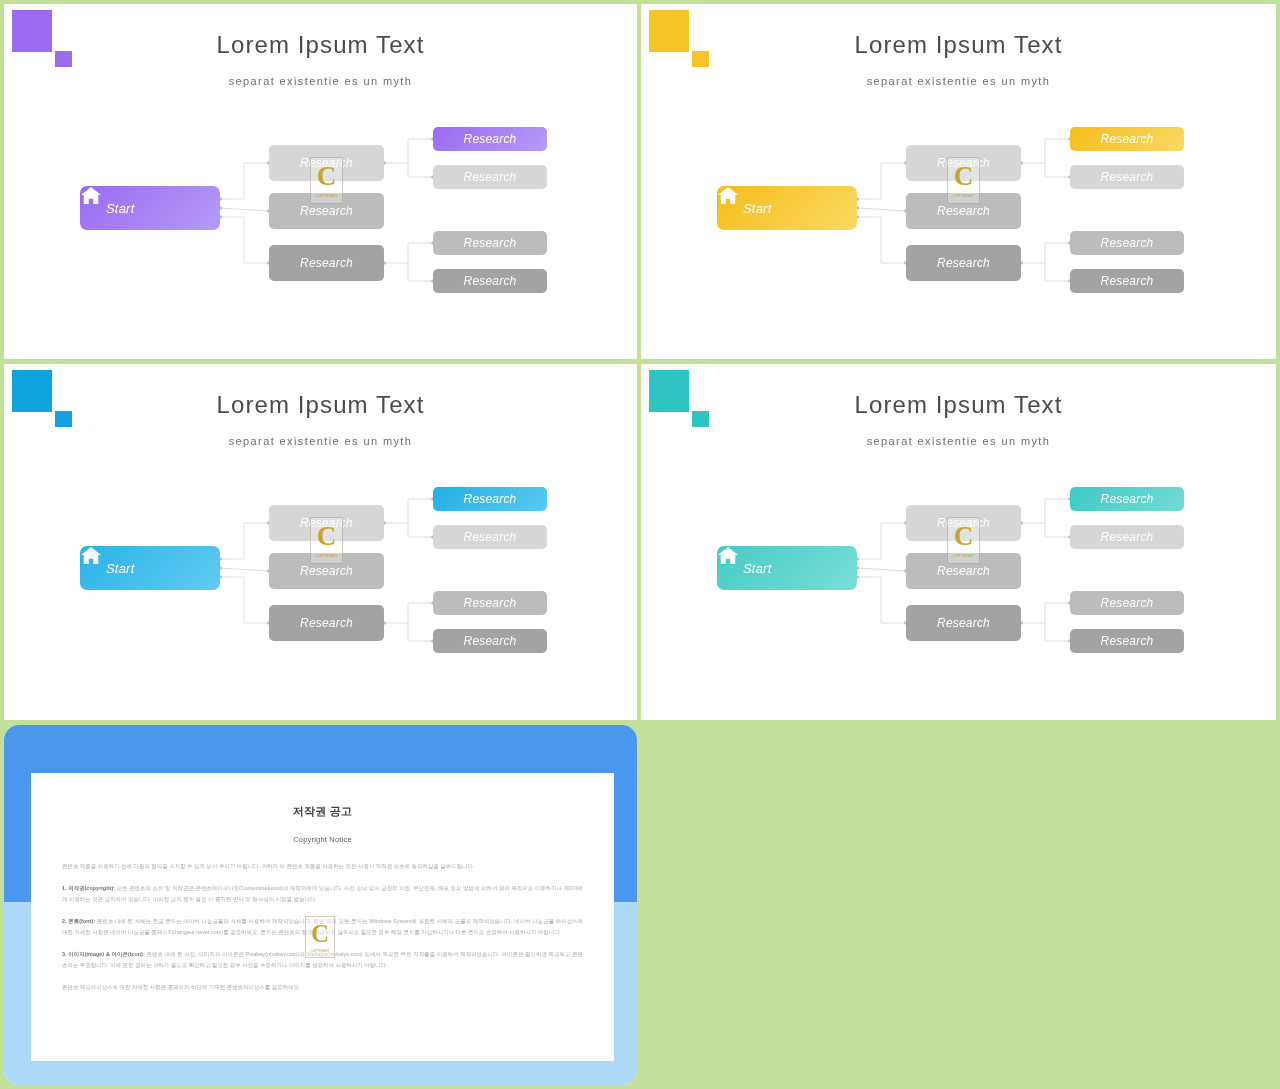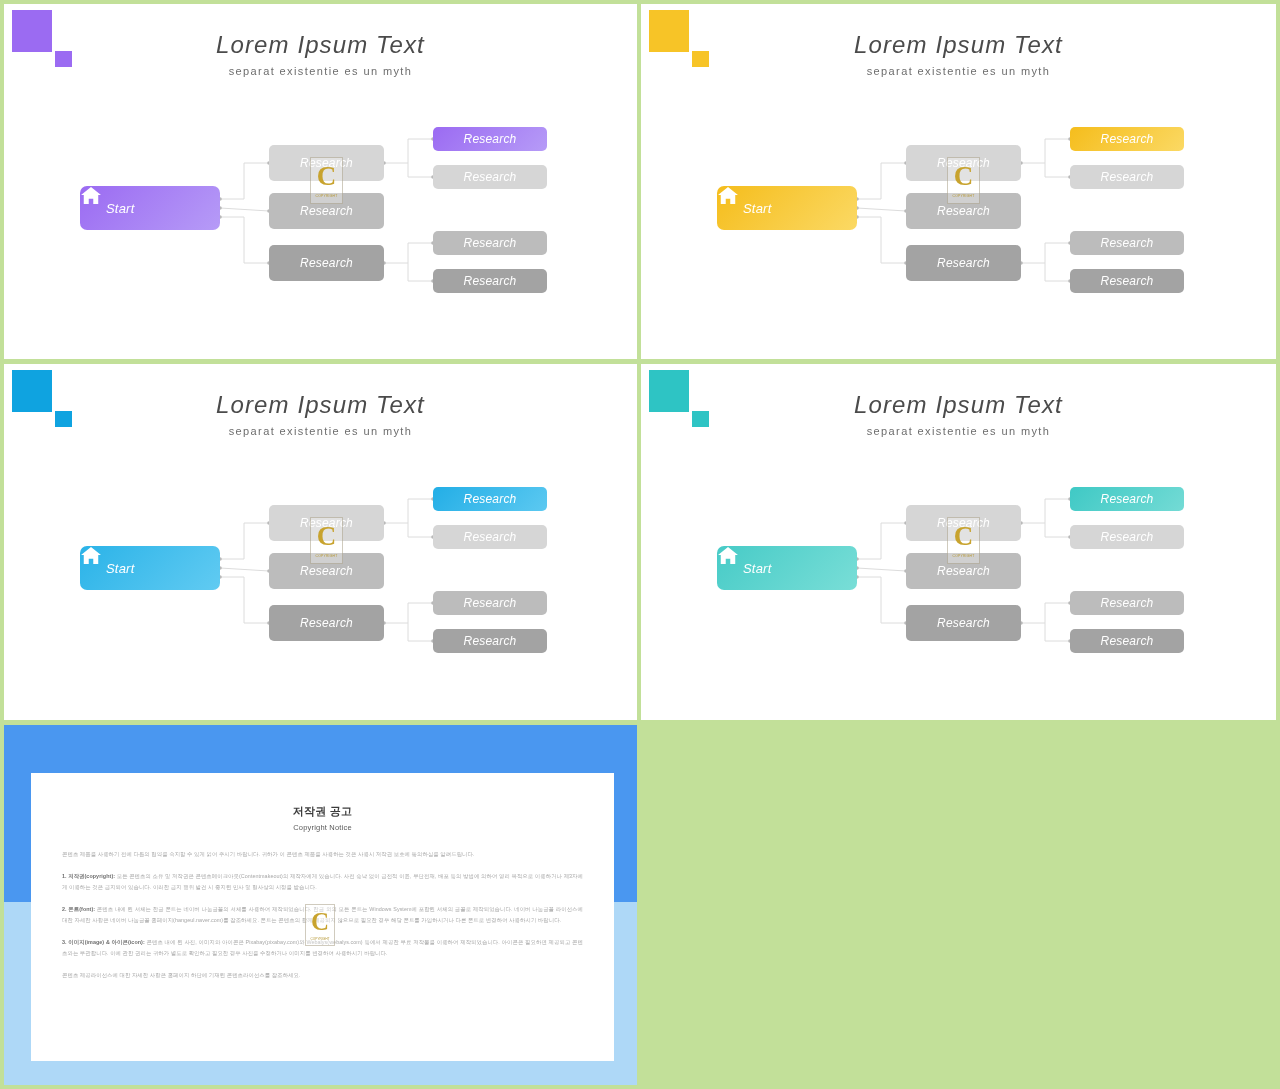--- a/index.html
+++ b/index.html
@@ -18,21 +18,21 @@
   
   .slide {
     position: absolute;
     background: #ffffff;
     overflow: hidden;
   }
   #slide-1 { left: 4px;   top: 4px;   width: 633px; height: 355px; }
   #slide-2 { left: 641px; top: 4px;   width: 635px; height: 355px; }
   #slide-3 { left: 4px;   top: 364px; width: 633px; height: 356px; }
   #slide-4 { left: 641px; top: 364px; width: 635px; height: 356px; }
-  #slide-5 { left: 4px;   top: 725px; width: 633px; height: 360px; }
+  #slide-5 { left: 4px;   top: 725px; width: 633px; height: 360px; border-radius: 15px; }
 
   
   .deco-big {
     position: absolute; left: 8px; top: 6px;
     width: 40px; height: 42px;
   }
   .deco-small {
     position: absolute; left: 51px; top: 47px;
     width: 17px; height: 16px;
   }
@@ -41,27 +41,26 @@
   .title-wrap {
     position: absolute; left: 0; top: 26px; width: 100%;
     text-align: center;
   }
   .title-main {
     font-size: 24px;
     letter-spacing: 1.1px;
     color: #4b4b4b;
     font-weight: 400;
     line-height: 30px;
-    font-style: italic;
   }
   .title-sub {
     font-size: 11px;
     letter-spacing: 1.4px;
     color: #6d6d6d;
-    margin-top: 4px;
+    margin-top: 14px;
     line-height: 15px;
   }
 
   
   .diagram { position: absolute; left: 0; top: 95px; width: 100%; height: 210px; }
   .diagram svg { position: absolute; left: 0; top: 0; }
 
   .node {
     position: absolute;
     border-radius: 5px;
@@ -141,21 +140,21 @@
     font-size: 11px;
     font-weight: bold;
     color: #3c3c3c;
     margin-top: 31px;
     letter-spacing: .2px;
   }
   .cr-h2 {
     text-align: center;
     font-size: 7.5px;
     color: #5a5a5a;
-    margin-top: 4px;
+    margin-top: 16px;
     letter-spacing: .2px;
   }
   .cr-body { padding: 0 31px; margin-top: 17px; position: relative; }
   .cr-p {
     font-size: 5.4px;
     line-height: 11.5px;
     color: #a7a7a7;
     margin-bottom: 10px;
     text-align: justify;
     letter-spacing: .05px;

